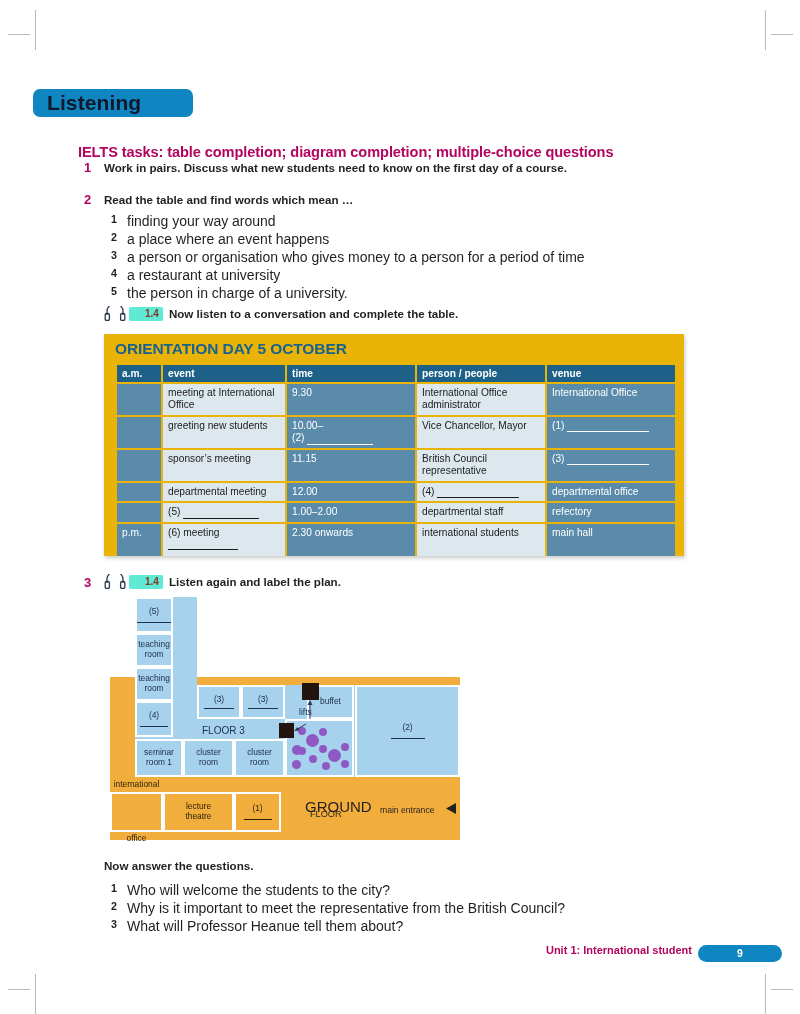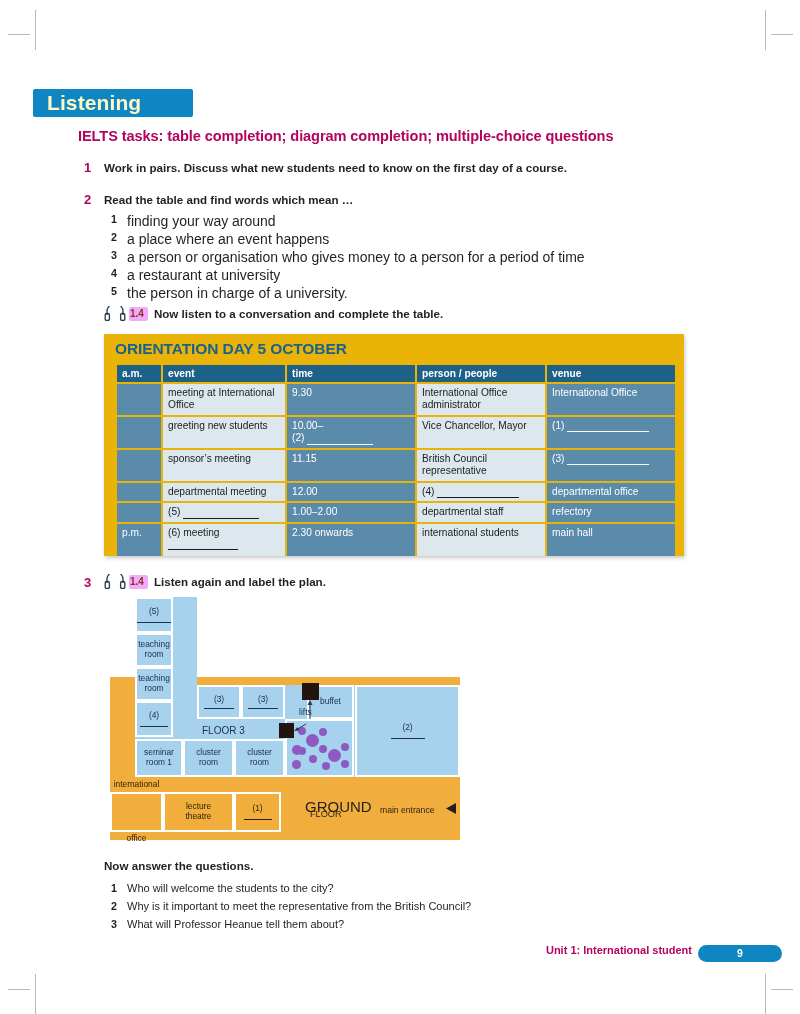--- a/index.html
+++ b/index.html
@@ -20,33 +20,33 @@
   .crop { position: absolute; background: #b9b9b9; }
   .crop.v { width: 1px; height: 40px; }
   .crop.h { height: 1px; width: 22px; }
 
   
   #listening-banner {
     position: absolute;
     left: 33px; top: 89px;
     width: 160px; height: 28px;
     background: #0f86c2;
-    border-radius: 2px;
-    color: #fef9c3;
+    border-radius: 7px;
+    color: #0f172a;
     font-size: 21px;
     font-weight: bold;
     line-height: 28px;
     padding-left: 14px;
     box-sizing: border-box;
     letter-spacing: .1px;
   }
 
   #ielts-heading {
     position: absolute;
-    left: 78px; top: 128px;
+    left: 78px; top: 144px;
     font-size: 14.6px;
     font-weight: bold;
     color: #b3045e;
     letter-spacing: -.1px;
     white-space: nowrap;
   }
 
   
   .ex-num {
     position: absolute;
@@ -63,25 +63,25 @@
   }
 
   
   .sub-item { position: absolute; font-size: 14px; white-space: nowrap; }
   .sub-num  { position: absolute; font-size: 10.7px; font-weight: bold; }
 
   
   .audio-cue { position: absolute; display: flex; align-items: center; }
   .headphone-ico { width: 22px; height: 15px; position: relative; margin-right: 3px; }
   .badge {
-    background: #f0abfc;
+    background: #5eead4;
     color: #8c3324;
     font-size: 10px;
     font-weight: bold;
-    padding: 1px 4px 1px 1px;
+    padding: 1px 4px 1px 16px;
     border-radius: 2px;
     line-height: 12px;
   }
   .cue-text {
     font-size: 11.6px;
     font-weight: bold;
     margin-left: 6px;
     white-space: nowrap;
   }
 
@@ -183,21 +183,21 @@
   .tbl   { position: absolute; background: #8f59c4; border-radius: 50%; }
 
   
   #now-answer {
     position: absolute;
     left: 104px; top: 859px;
     font-size: 11.6px;
     font-weight: bold;
   }
   .q-num  { position: absolute; font-size: 10.7px; font-weight: bold; }
-  .q-text { position: absolute; font-size: 11px; white-space: nowrap; }
+  .q-text { position: absolute; font-size: 14px; white-space: nowrap; }
 
   
   #footer-text {
     position: absolute;
     right: 108px; bottom: 58px;
     font-size: 11px;
     font-weight: bold;
     color: #b3045e;
     white-space: nowrap;
     padding-left: 33px;

